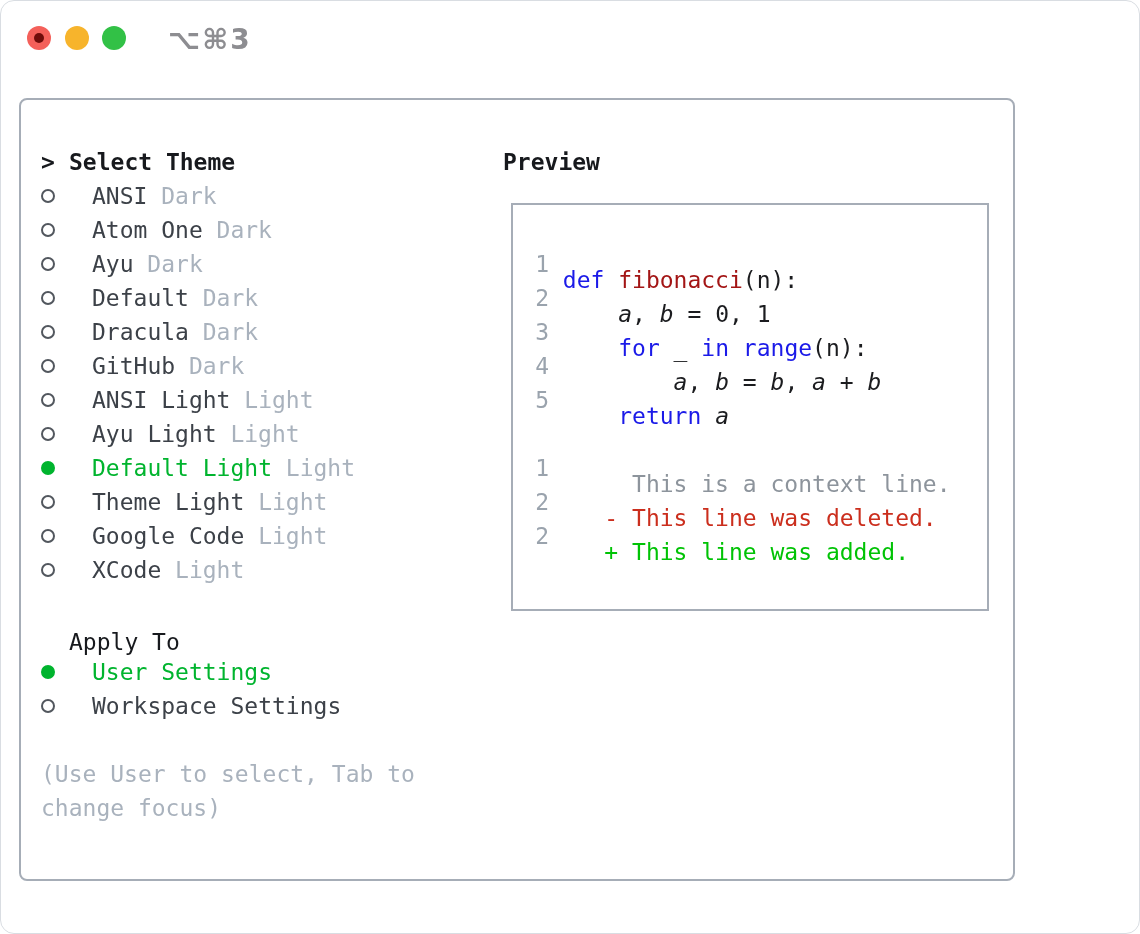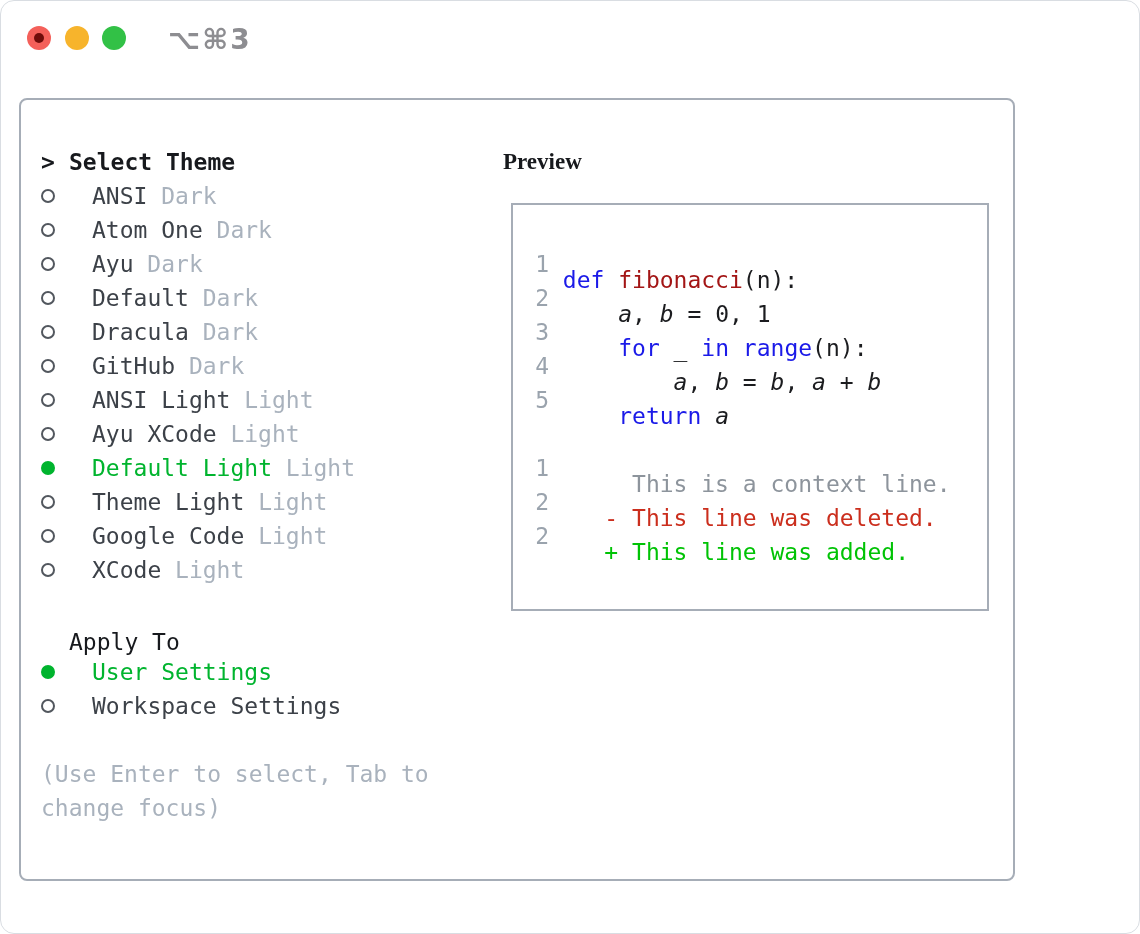--- a/index.html
+++ b/index.html
@@ -49,21 +49,21 @@
   .name { color:var(--item-ink);margin-left:23px; }
   .tag  { color:var(--muted); margin-left:13.8px; }
   .item.selected .name { color:var(--green); }
   .left-col   { position:absolute; left:20px; top:45px; width:450px; }
   .apply-col  { position:absolute; left:20px; top:521px; width:450px; }
   .hint {
     position:absolute; left:20px; top:657px; width:440px;
     font-size:23px; line-height:34px; color:var(--muted);
   }
   
-  .preview-title { position:absolute; left:482px; top:45px;font-family:Liberation Serif, serif; }
+  .preview-title { position:absolute; left:482px; top:45px; }
   .preview-box {
     position:absolute; left:490px; top:103px; width:478px; height:408px;
     border:2px solid var(--border); background:#fff;
   }
   .code { position:absolute; left:8px; top:42px; }
   .code-row { height:34px; line-height:34px; font-size:23px; display:flex; }
   .lnum { width:28px; flex:0 0 28px; text-align:right; color:var(--lnum); white-space:pre; }
   .lcontent { margin-left:13.8px; white-space:pre; color:var(--code-ink);margin-top:16px; }
   .seg-kw    { color:var(--kw); }
   .seg-fn    { color:var(--fn); }
@@ -157,21 +157,21 @@
               <span class="radio"></span>
             </span>
     <span class="name">ANSI Light</span>
     <span class="tag">Light</span>
   </div>
 
   <div class="row item">
     <span class="marker">
               <span class="radio"></span>
             </span>
-    <span class="name">Ayu XCode</span>
+    <span class="name">Ayu Light</span>
     <span class="tag">Light</span>
   </div>
 
   <div class="row item selected">
     <span class="marker">
               <span class="radio"></span>
             </span>
     <span class="name">Default Light</span>
     <span class="tag">Light</span>
   </div>
@@ -218,21 +218,21 @@
   <div class="row item">
     <span class="marker">
               <span class="radio"></span>
             </span>
     <span class="name">Workspace Settings</span>
   </div>
 </div>
     </div>
 
     <div class="hint">
-      <div>(Use Enter to select, Tab to</div>
+      <div>(Use User to select, Tab to</div>
       <div>change focus)</div>
     </div>
 
     <div class="preview-title row">
       <span class="h-bold">Preview</span>
     </div>
 
     <div class="preview-box">
       <div class="code" id="code-lines">
   <div class="code-row">

